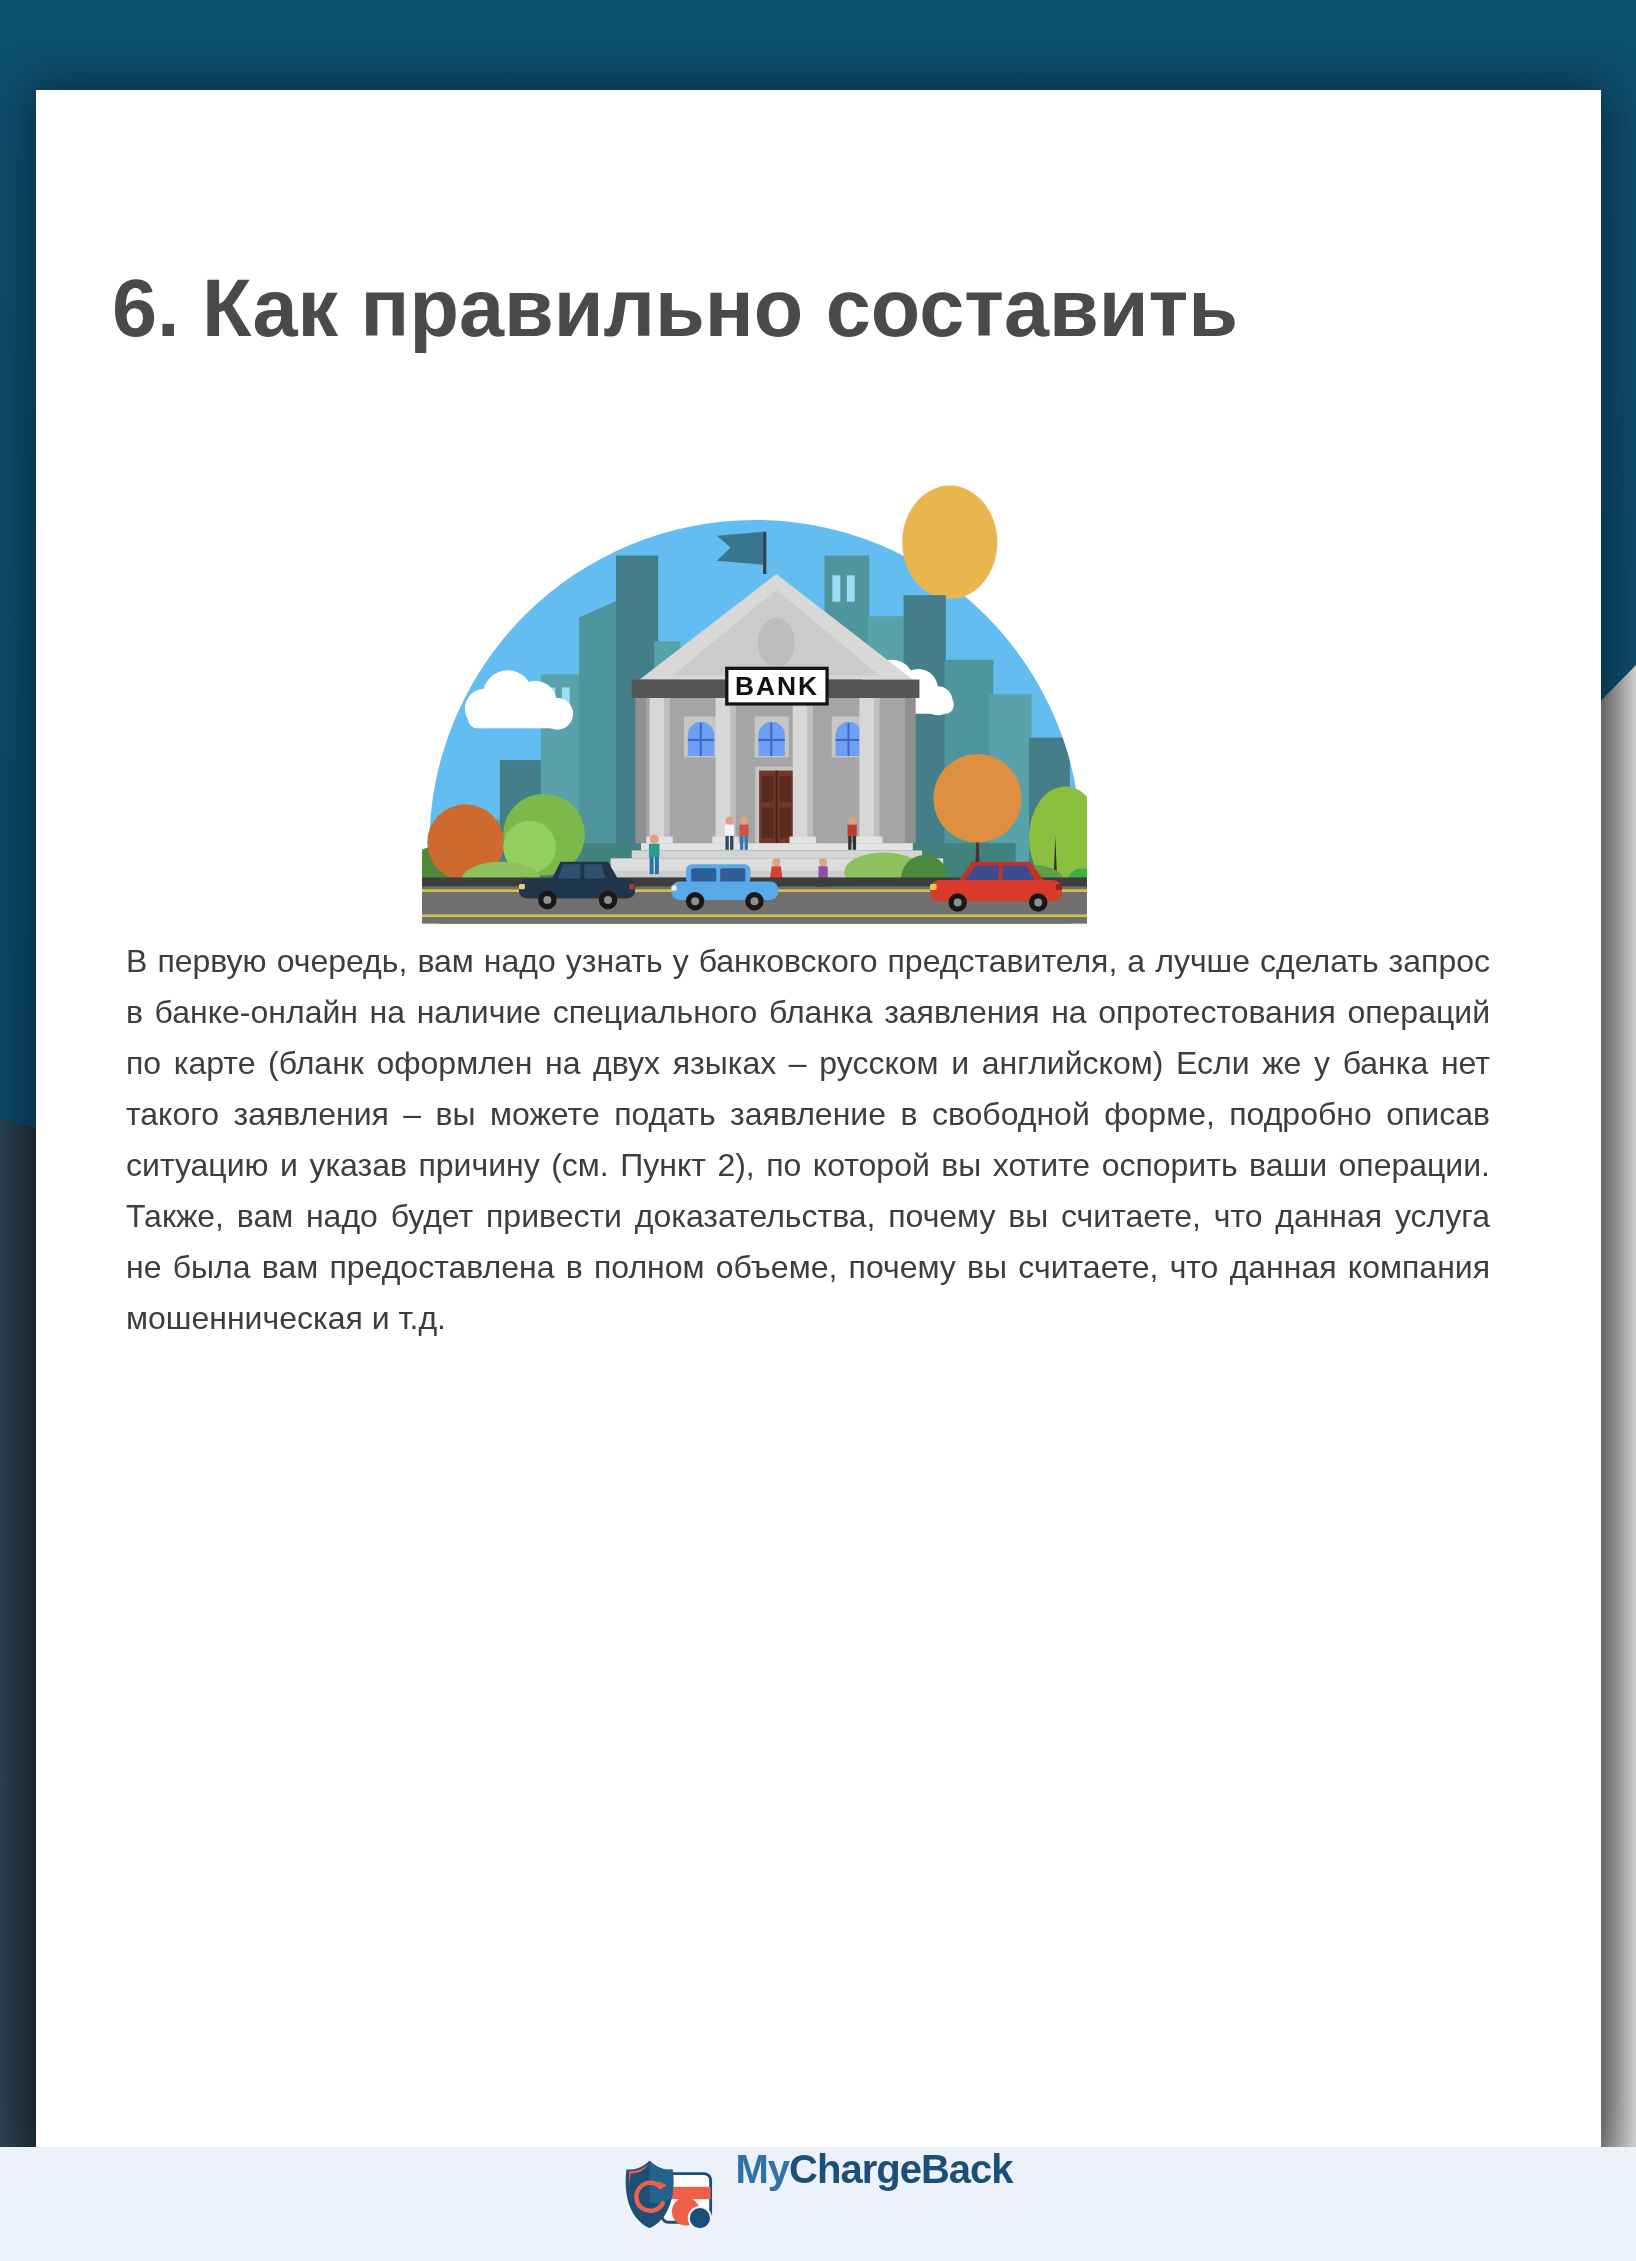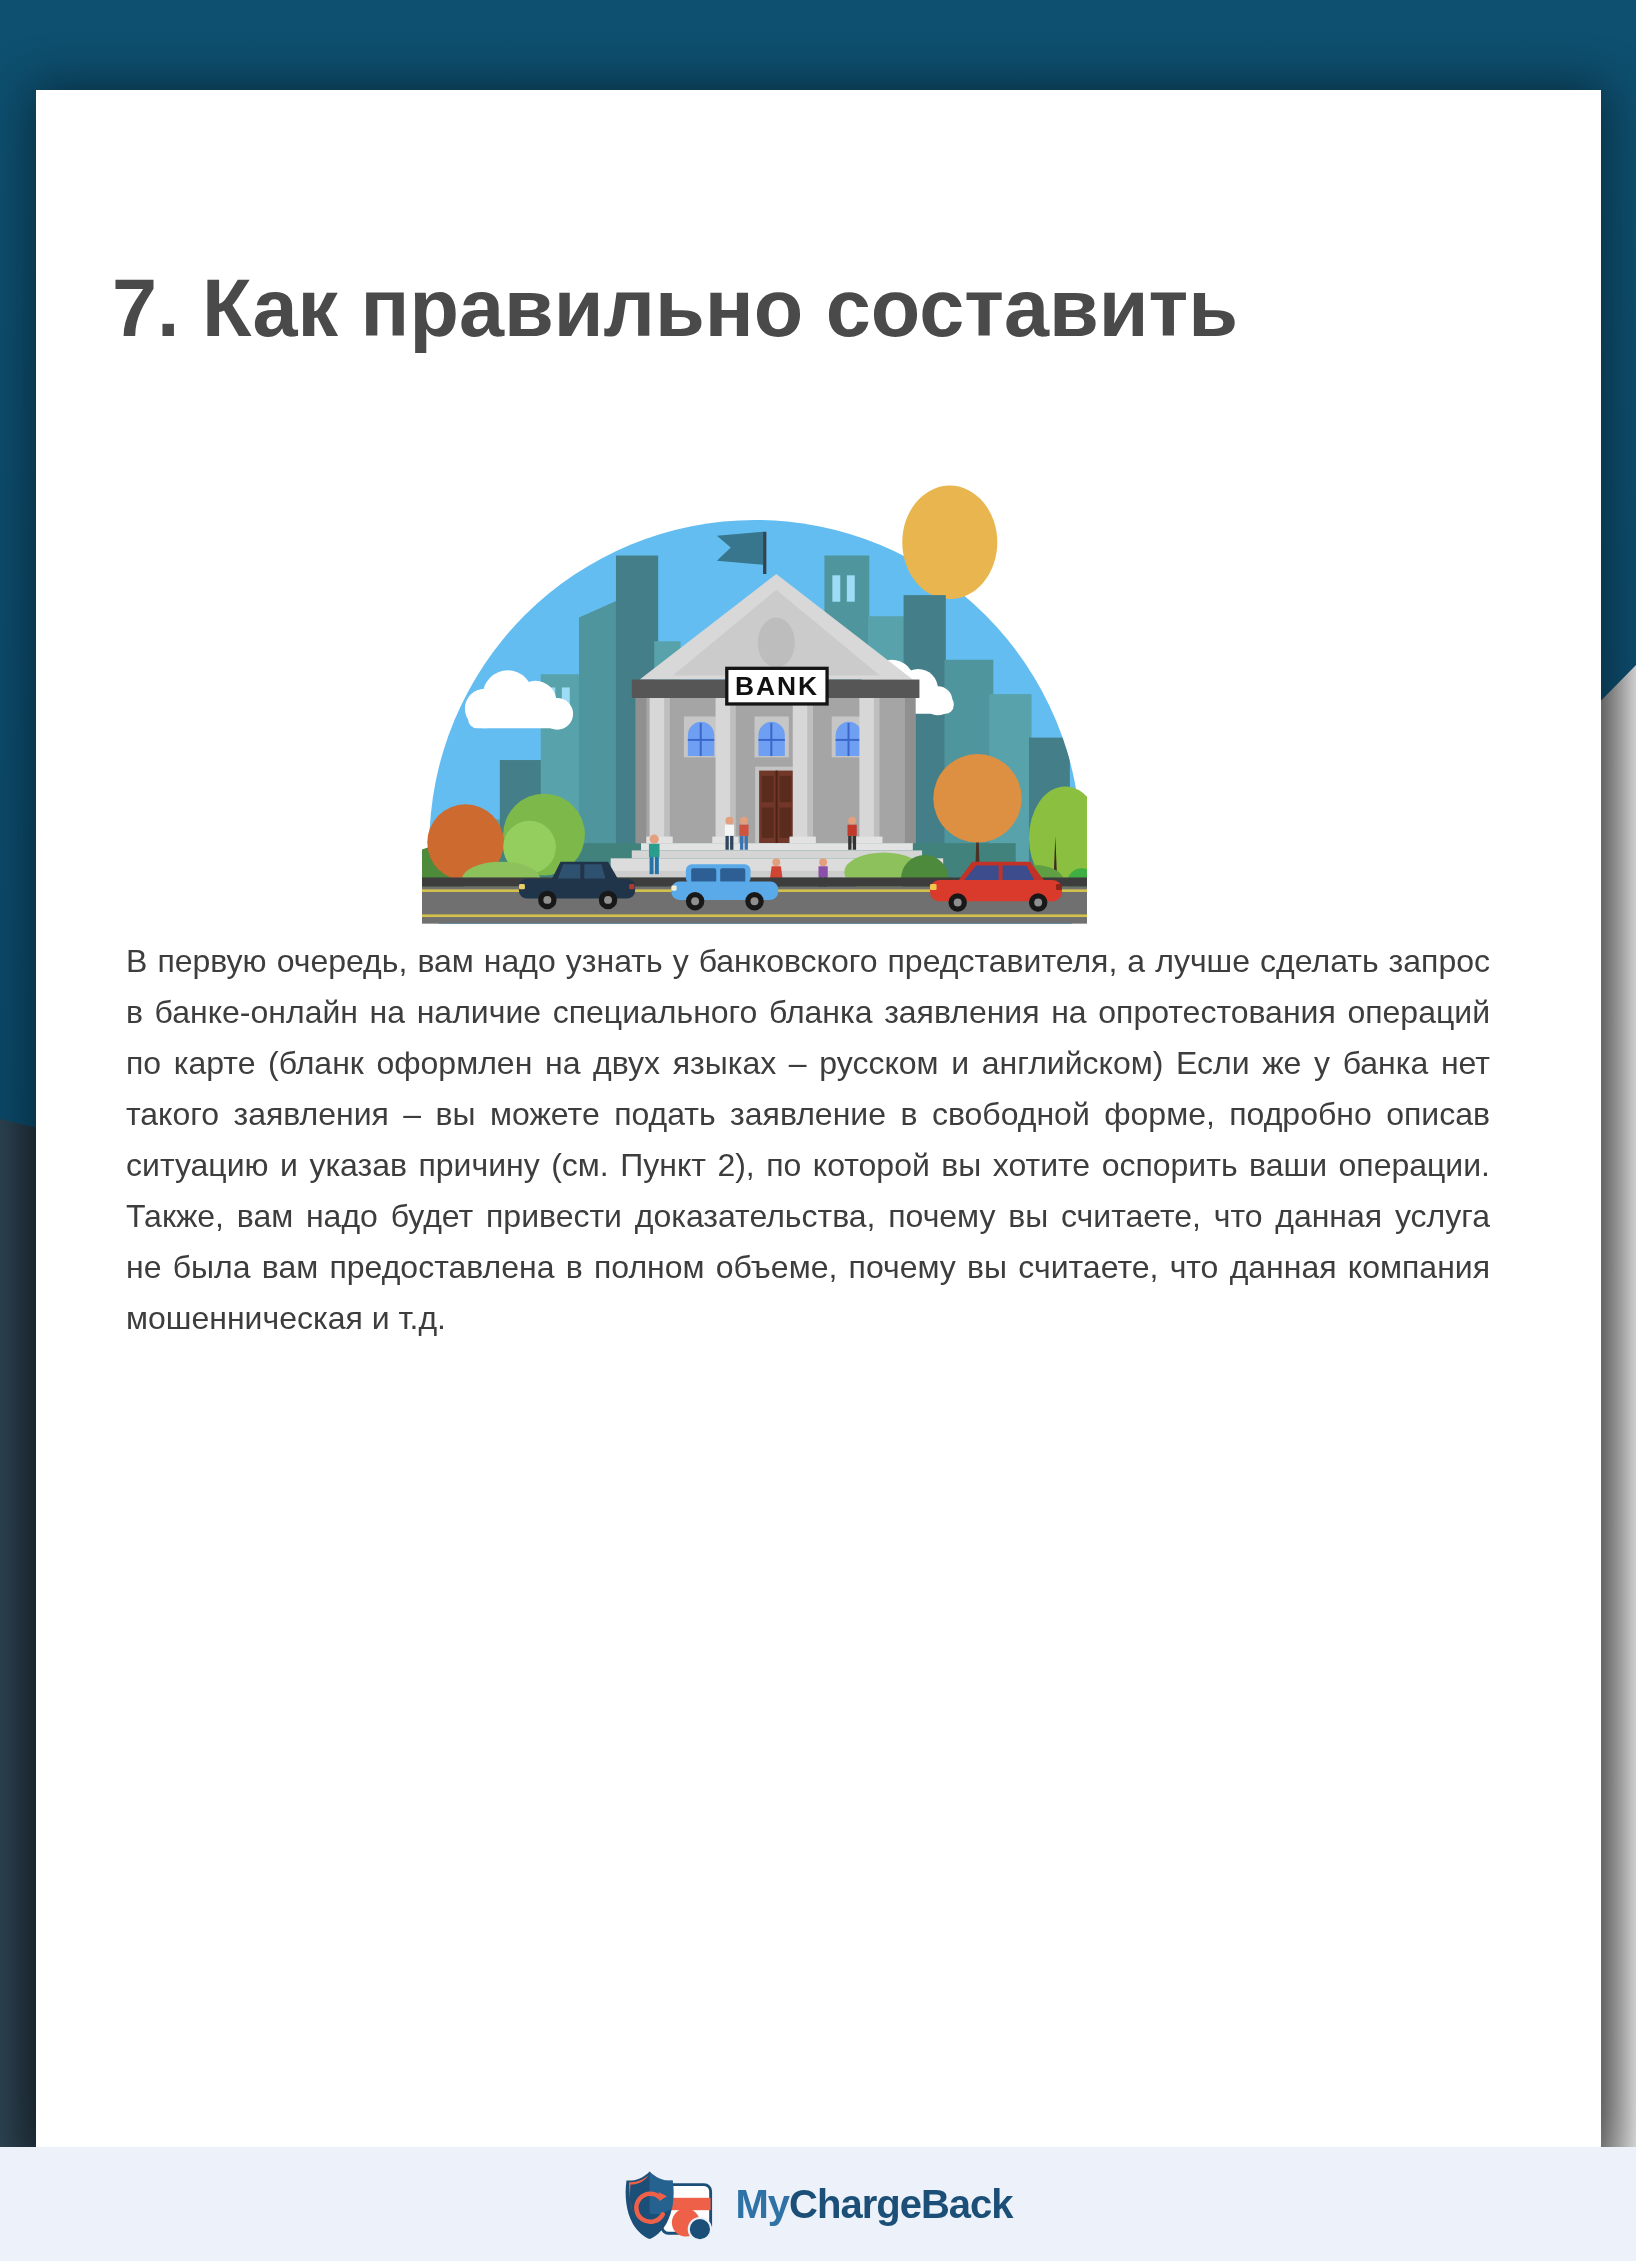--- a/index.html
+++ b/index.html
@@ -28,39 +28,39 @@
   }
   .heading div{display:block;}
   .illustration{position:absolute;left:386px;top:386px;width:665px;height:448px;}
   .body-text{
     position:absolute;left:90px;top:846px;width:1364px;
     font-size:32px;line-height:51px;color:#3d3d3d;
     text-align:justify;text-align-last:left;
   }
   .footer{
     position:absolute;left:0;bottom:0;width:100%;height:114px;background:#edf1f9;
-    display:flex;align-items:center;justify-content:center;gap:12px;z-index:5;
+    display:flex;align-items:flex-start;justify-content:center;gap:12px;z-index:5;
   }
   .brand-icon{width:99px;height:92px;flex:0 0 auto;}
   .brand-word{font-size:40px;font-weight:bold;letter-spacing:-1px;white-space:nowrap;}
   .brand-word .b1{color:#2e72a6;}
   .brand-word .b2{color:#1b4f77;}
 </style>
 </head>
 <body>
 
 <div class="canvas">
   <div class="bg-navy"></div>
   <div class="bg-slate"></div>
   <div class="bg-gray"></div>
 
   <div class="page">
 
     <div class="heading">
-      <div>7. Как правильно составить</div>
+      <div>6. Как правильно составить</div>
     </div>
 
     <svg class="illustration" viewBox="0 0 1008 678">
       <defs>
         <clipPath id="skyclip">
             <circle cx="505" cy="560" r="494"></circle>
           </clipPath>
       </defs>
 
       <circle cx="505" cy="560" r="494" fill="#64bdf1"></circle>

